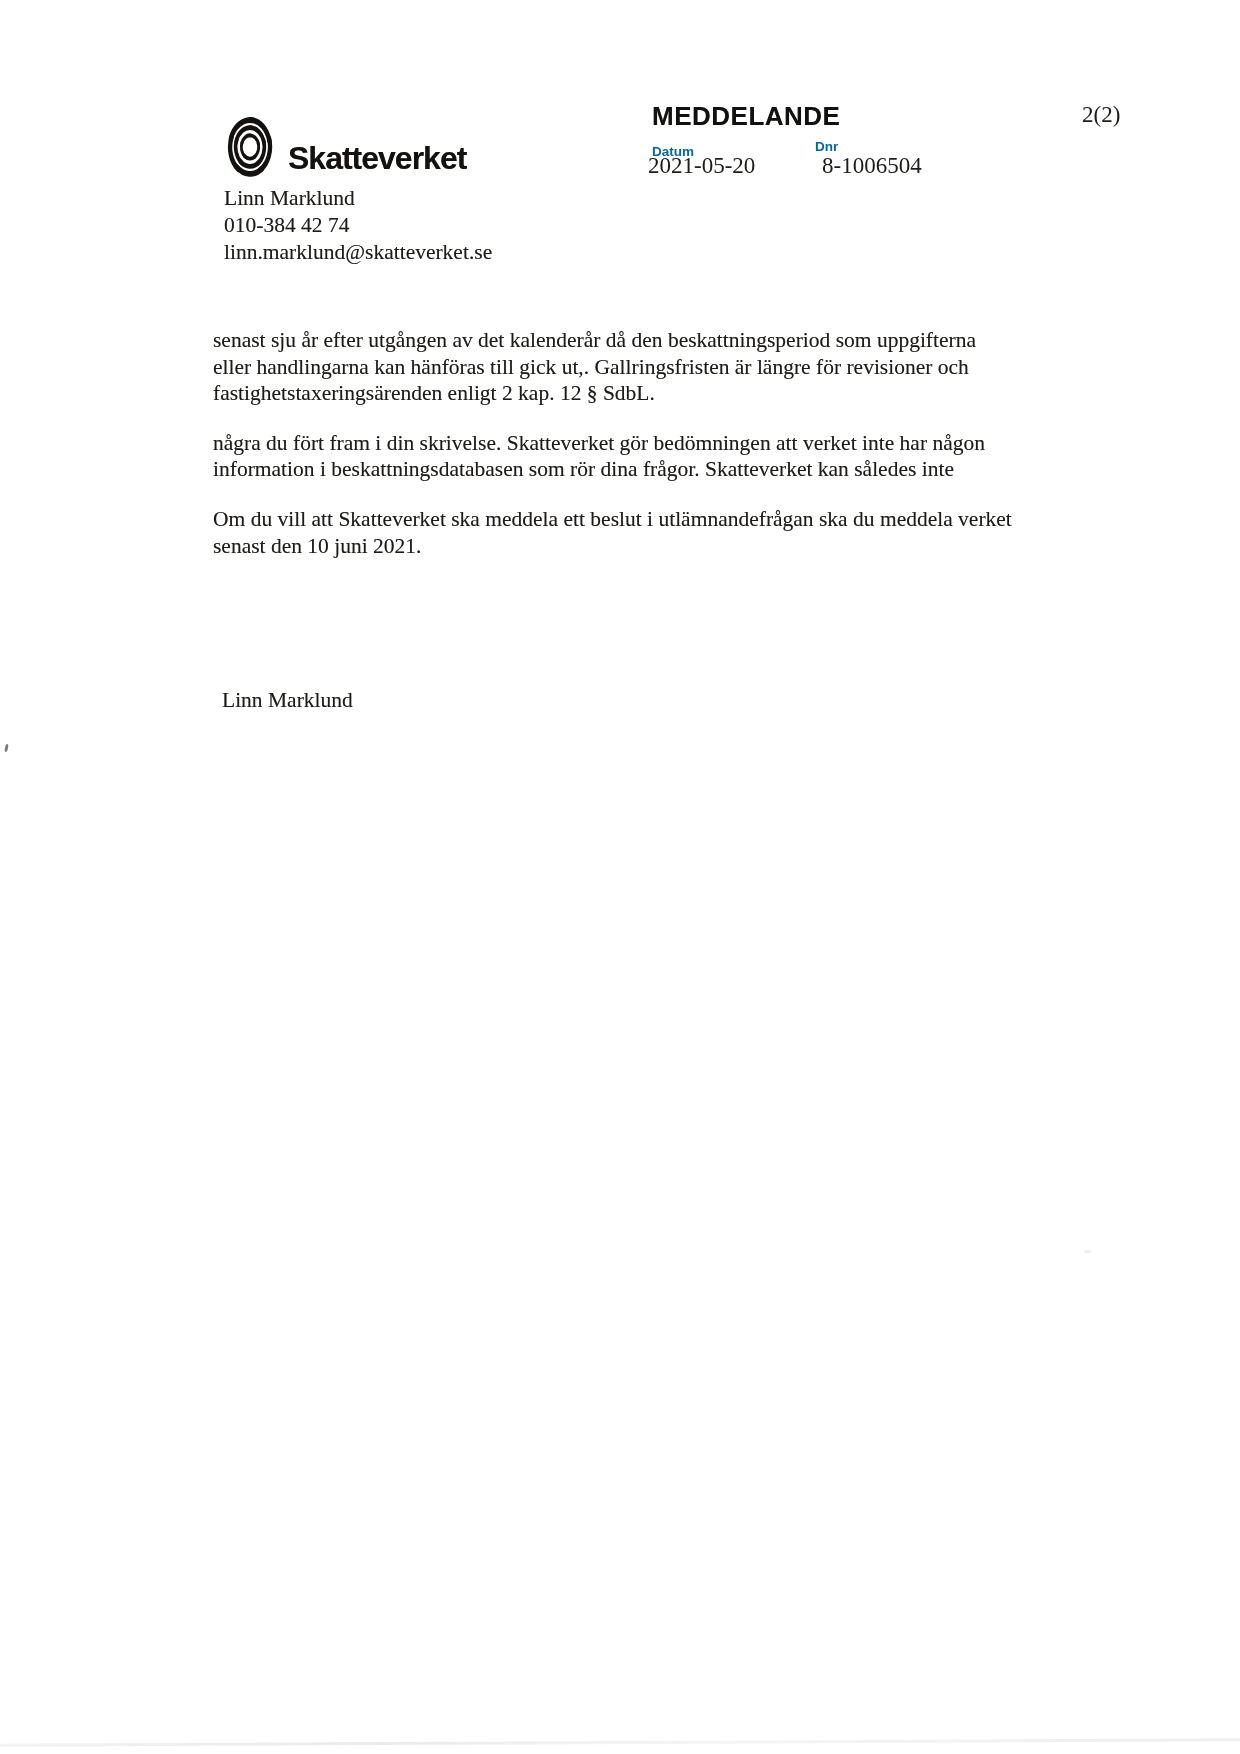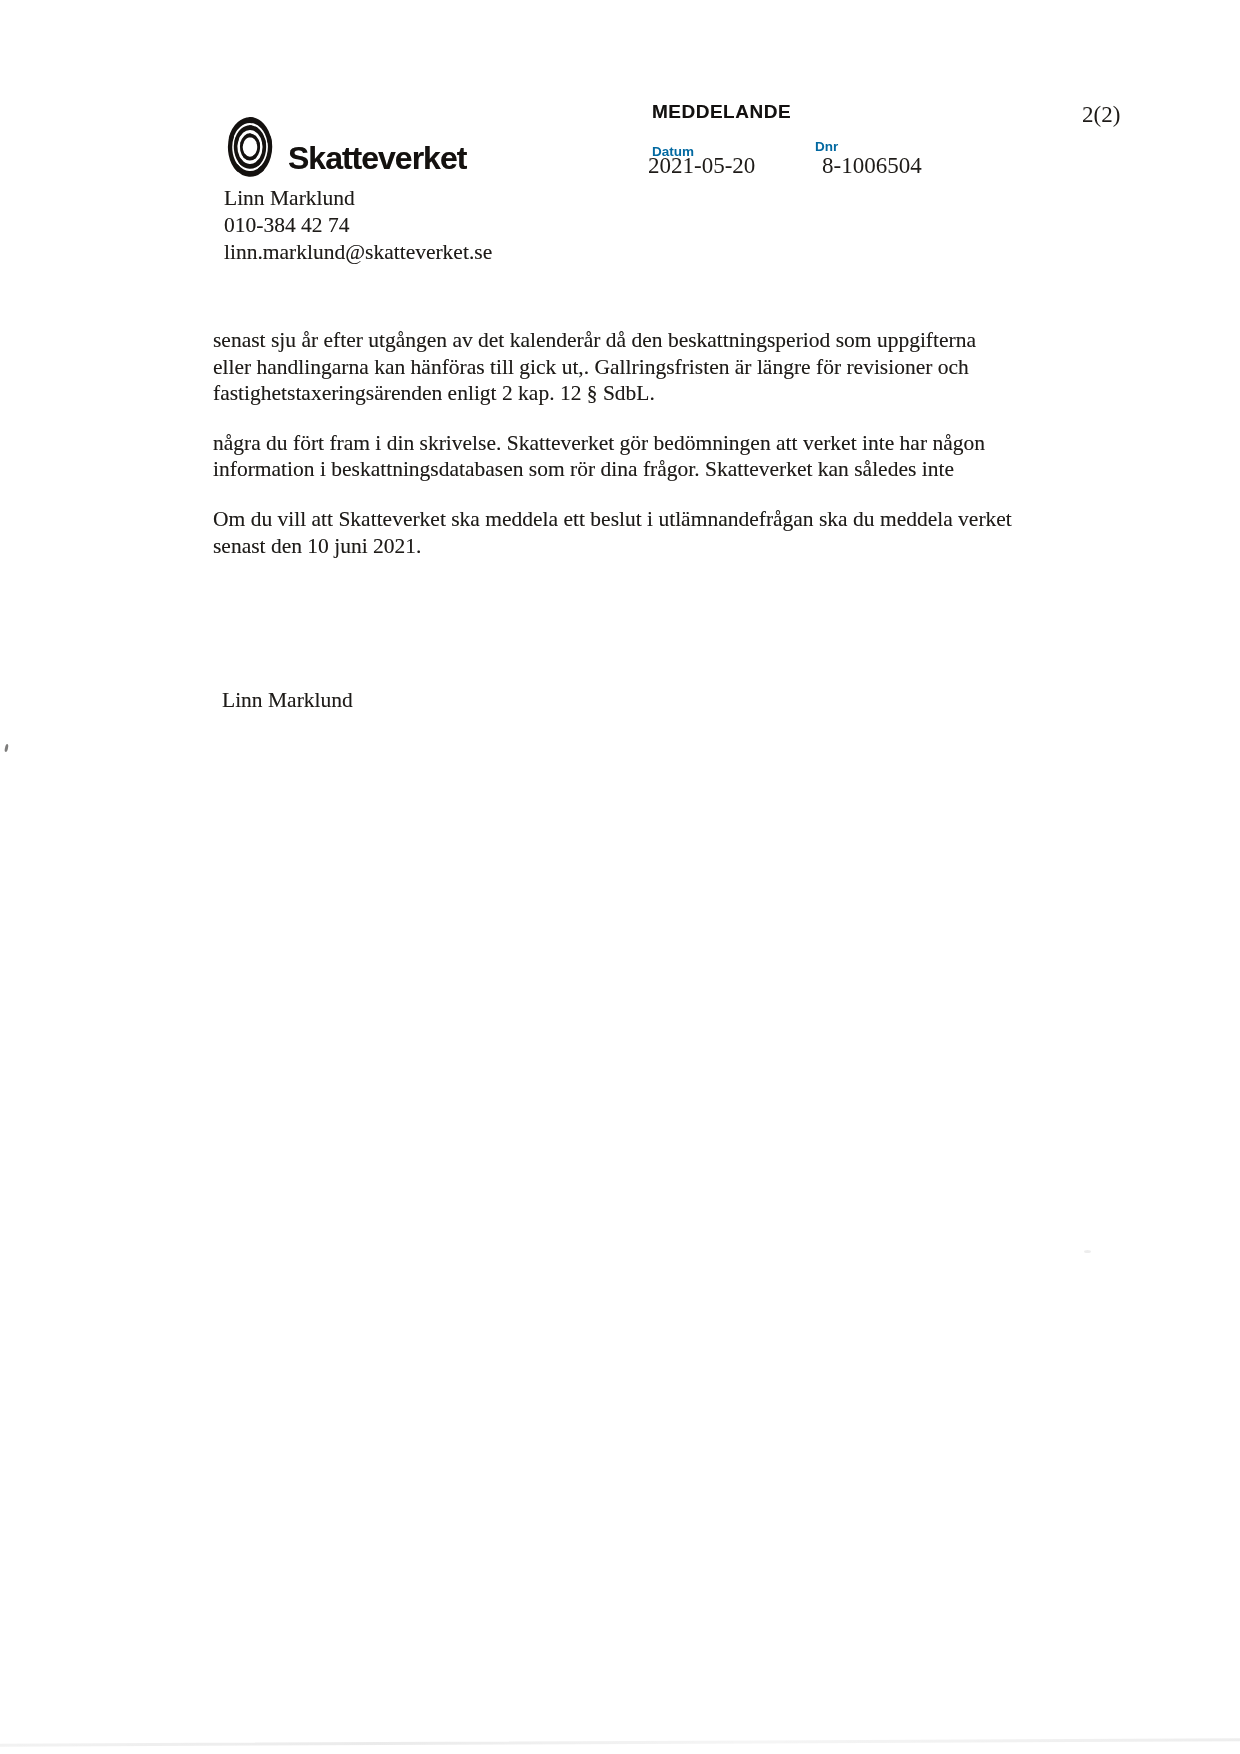--- a/index.html
+++ b/index.html
@@ -22,21 +22,21 @@
     font-weight: bold; font-size: 32px; letter-spacing: -1px;
     color: #14110f;
     text-shadow: 0 0 0.5px rgba(0,0,0,0.4);
     white-space: nowrap;
   }
 
   
   .doc-title {
     left: 652px; top: 101px;
     font-family: "Liberation Sans", sans-serif;
-    font-weight: bold; font-size: 19px; letter-spacing: 0.5px;
+    font-weight: bold; font-size: 26px; letter-spacing: 0.5px;
     color: #131110; white-space: nowrap;
     text-shadow: 0 0 0.5px rgba(0,0,0,0.35);
   }
   .meta-label {
     font-family: "Liberation Sans", sans-serif;
     font-size: 13.5px; font-weight: bold; color: #0369a1;
     white-space: nowrap;
     margin-top: 8px;
   }
   .meta-value { font-size: 23px; white-space: nowrap; }

